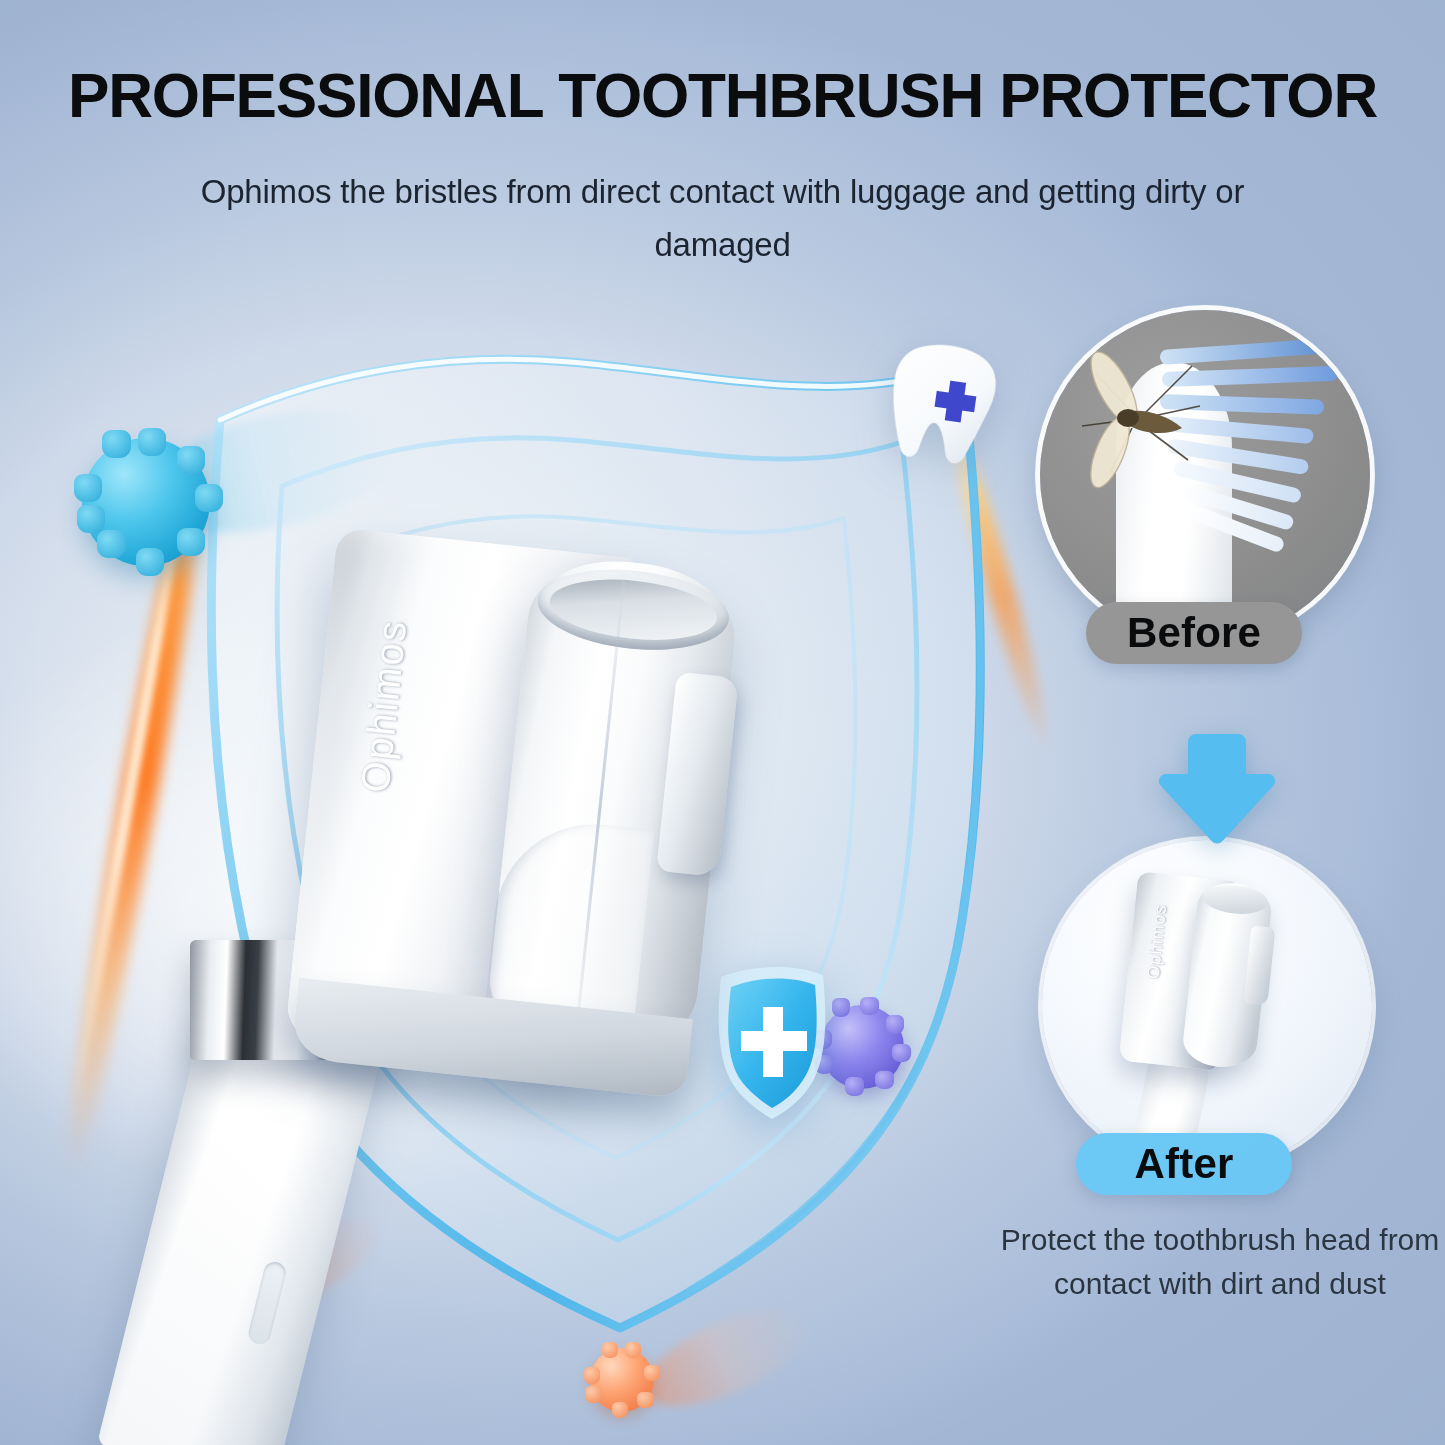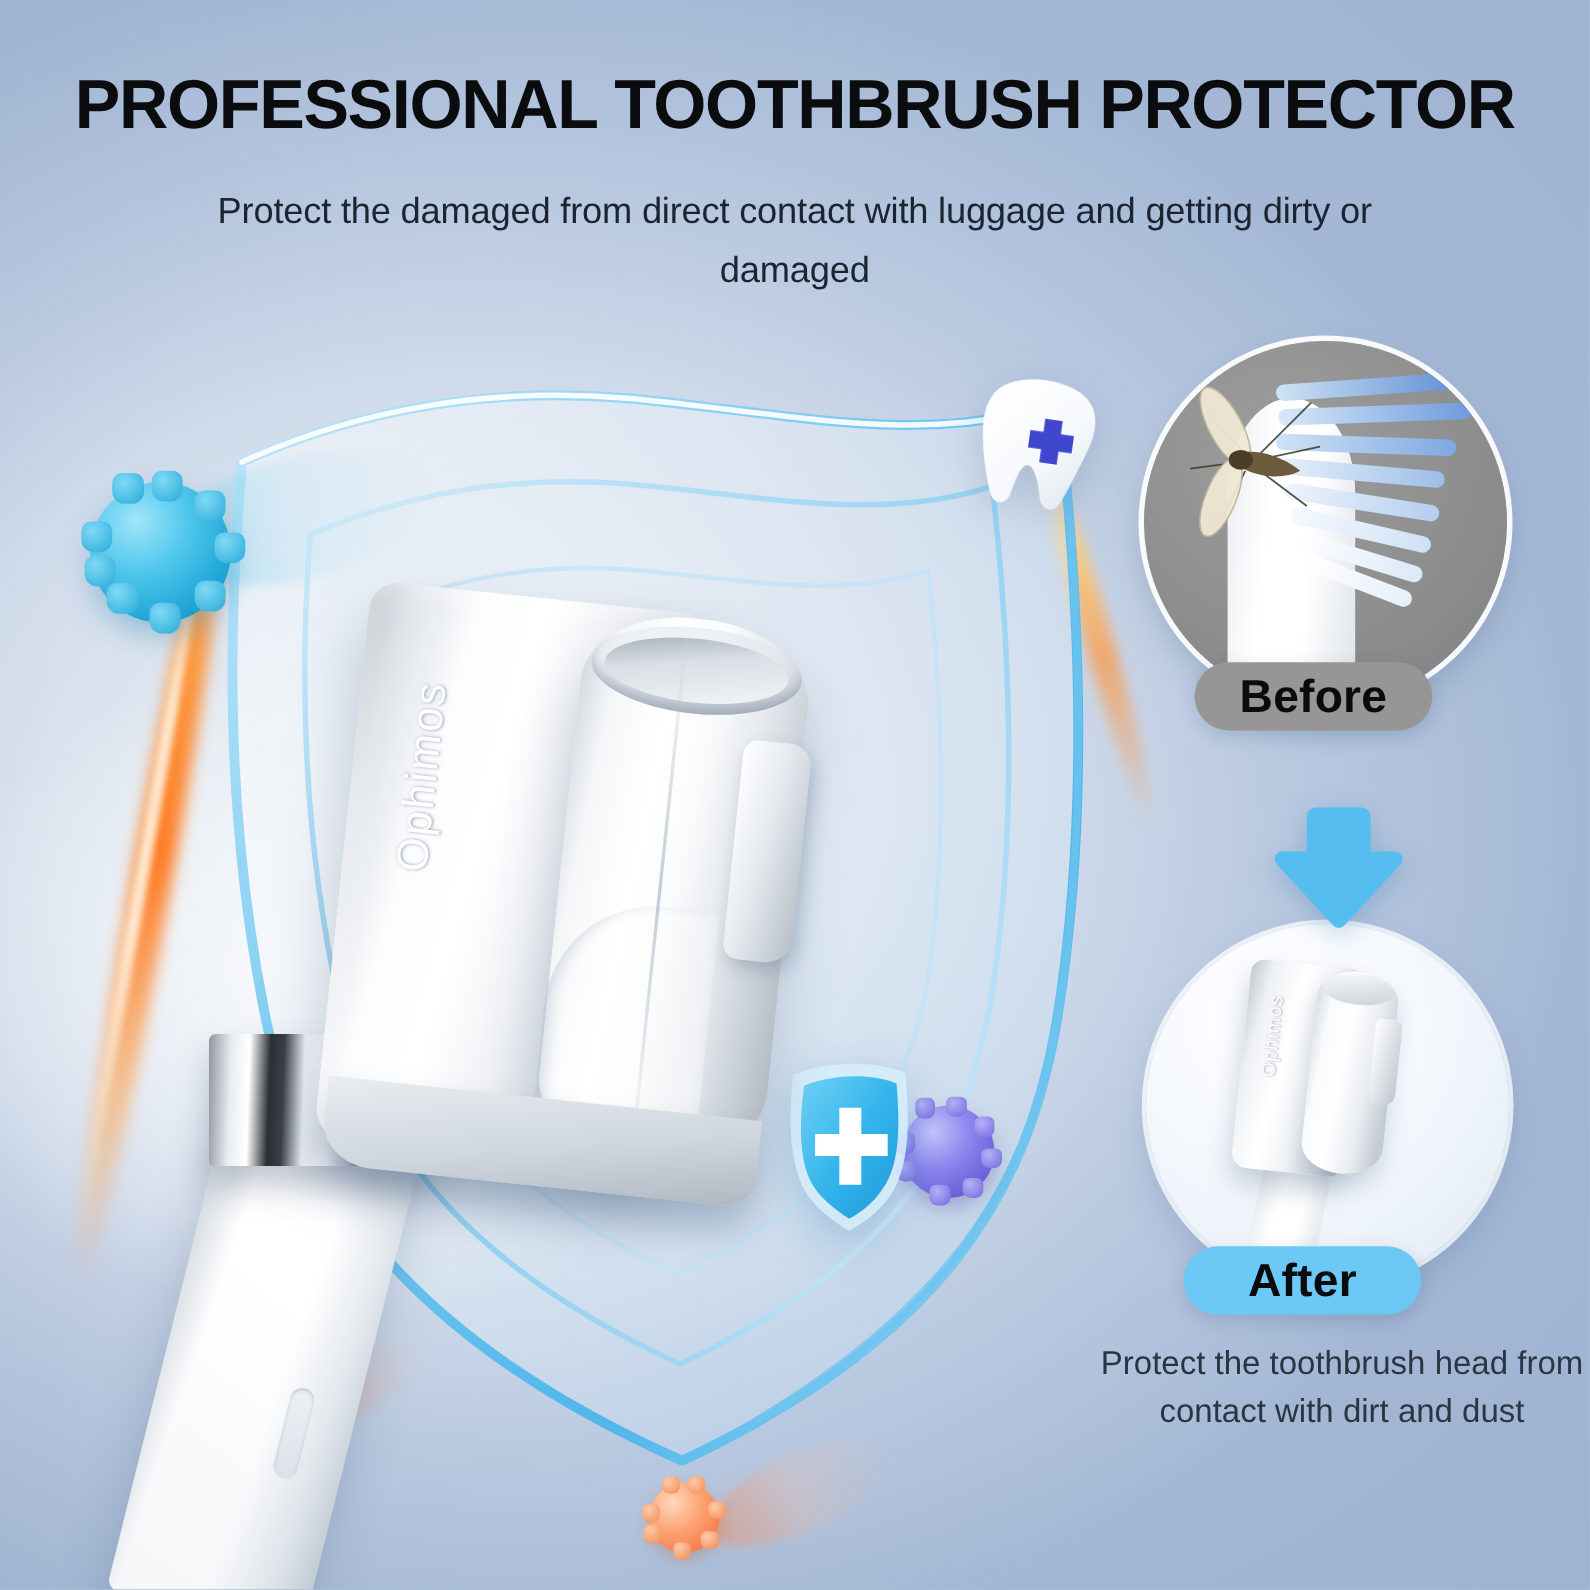--- a/index.html
+++ b/index.html
@@ -359,21 +359,21 @@
   }
 </style>
 </head>
 <body>
 
 <div id="stage">
   <div class="bgsheen"></div>
 
   <div class="header">
     <div class="headline">PROFESSIONAL TOOTHBRUSH PROTECTOR</div>
-    <div class="subline">Protect the damaged from direct contact with luggage and getting dirty or damaged</div>
+    <div class="subline">Ophimos the bristles from direct contact with luggage and getting dirty or damaged</div>
   </div>
 
   <div class="orange-streak"></div>
   <div class="orange-streak2"></div>
   <div class="rainbow-streak"></div>
 
   <div class="shieldwrap">
     <svg viewBox="0 0 880 1060" xmlns="http://www.w3.org/2000/svg">
       <defs>
         <linearGradient id="glassFill" x1="0" y1="0" x2="1" y2="1">

